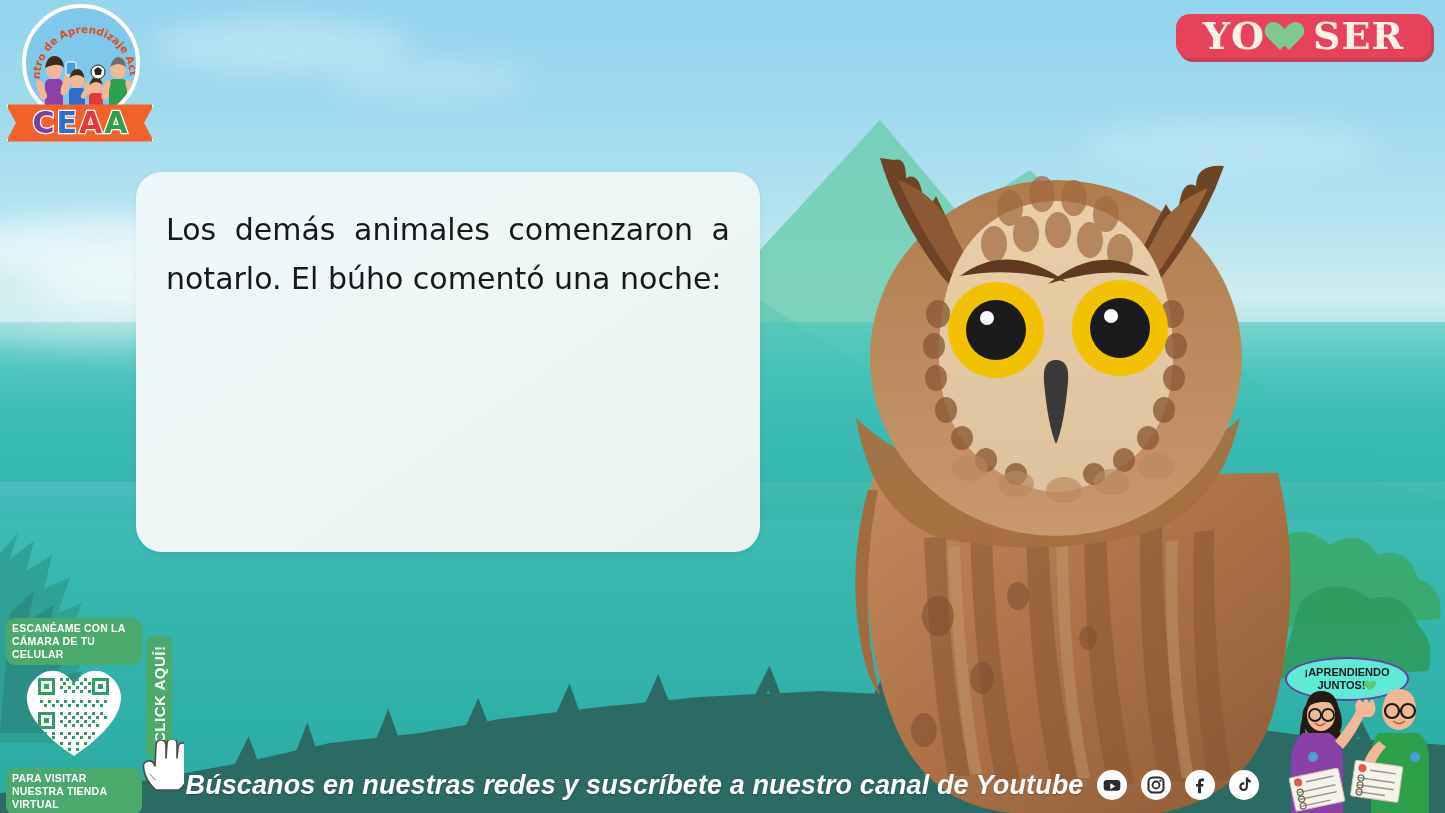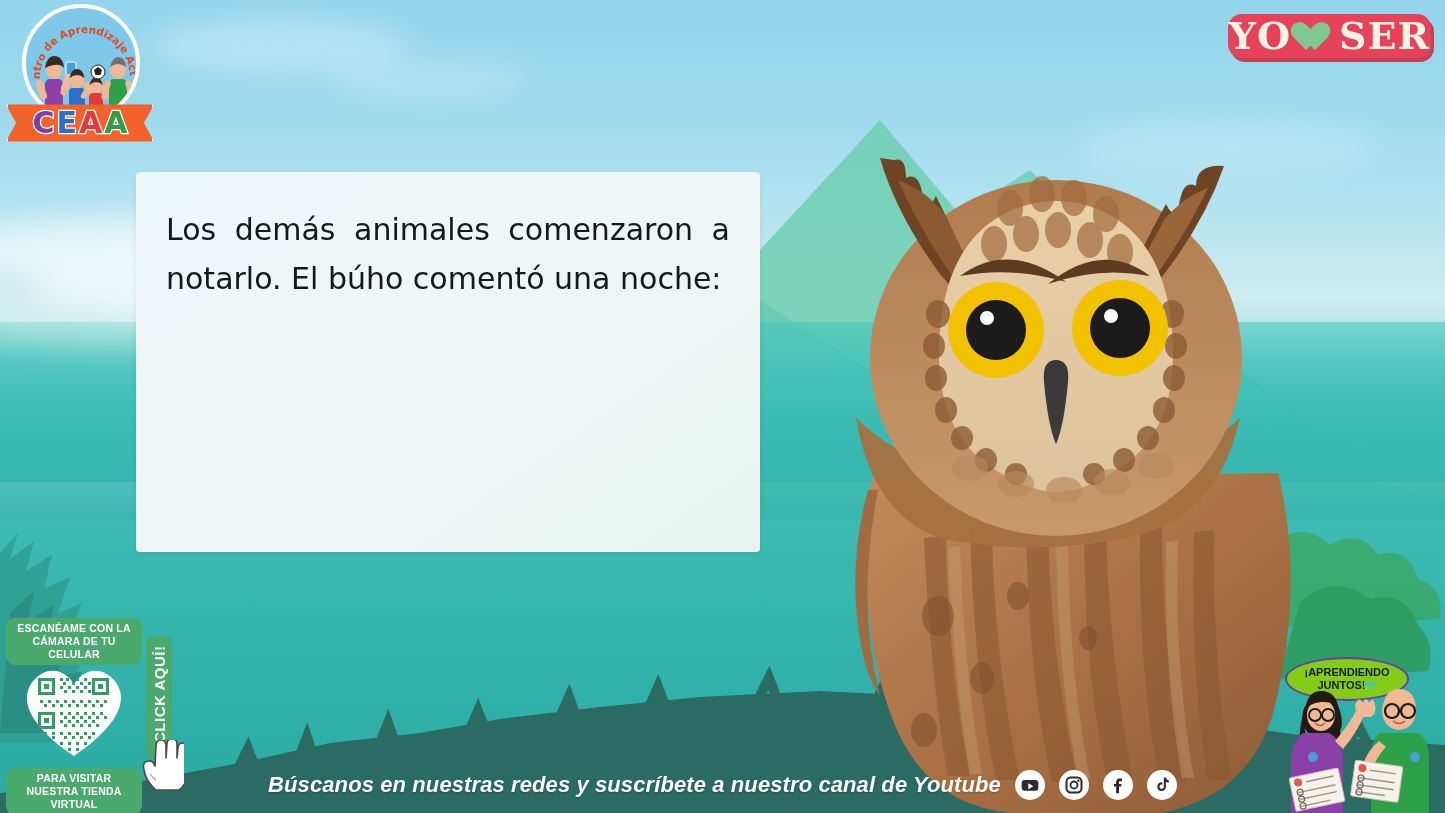--- a/index.html
+++ b/index.html
@@ -78,21 +78,21 @@
   .ch-e { color:#2a6fc9; }
   .ch-a1 { color:#e23a3a; }
   .ch-a2 { color:#2fa04a; }
 
   
   #logo-maestro {
     position:absolute; right:14px; top:14px;
     display:flex; flex-direction:column; align-items:flex-end; gap:2px;
   }
   .mst-row {
-    background:#e8415a; border-radius:14px; padding:3px 1px;
+    background:#e8415a; border-radius:14px; padding:3px 27px;
     display:flex; align-items:center; gap:7px;
     box-shadow:3px 4px 0 rgba(200,40,62,.85);
   }
   .mst-row span.txt {
     font-family:"DejaVu Serif", serif; font-weight:bold;
     font-size:38px; color:#fdf2e4; line-height:1.0; letter-spacing:1px;
   }
   .heart-green {
     width:34px; height:30px; position:relative; display:inline-block;
   }
@@ -100,42 +100,42 @@
     content:""; position:absolute; width:18px; height:27px;
     background:#7ec894; border-radius:18px 18px 0 0; top:2px; left:8px;
   }
   .heart-green::before { transform:rotate(-45deg); transform-origin:0 100%; }
   .heart-green::after  { transform:rotate(45deg);  transform-origin:100% 100%; left:-1px; }
 
   
   #story-card {
     position:absolute; left:136px; top:172px; width:624px; height:380px;
     background:linear-gradient(145deg,#eef7fb 0%,#eff7f6 45%,#e8f3ef 100%);
-    border-radius:4px;
+    border-radius:26px;
     box-shadow:0 2px 6px rgba(0,0,0,.07);
     padding:34px 30px 26px 30px;
   }
   #story-card p {
     font-family:"DejaVu Sans", sans-serif;
     font-size:30px; line-height:1.62; color:#17181a;
     text-align:justify; text-justify:inter-word;
   }
   #story-card p.p2 { margin-top:34px; }
 
   
   #owl { position:absolute; left:820px; top:118px; width:500px; height:695px; }
 
   
   .forest { position:absolute; left:0; bottom:0; width:1445px; height:320px; }
 
   
   #qr-promo { position:absolute; left:0px; top:618px; width:200px; height:195px; }
   .qr-label {
     background:#4aa96c; color:#ffffff; border-radius:9px;
-    font-size:10.5px; font-weight:bold; text-align:center;
+    font-size:10.5px; font-weight:bold; text-align:left;
     padding:4px 6px; line-height:1.25; letter-spacing:.2px;
     font-family:"Liberation Sans", sans-serif;
   }
   #qr-top { position:absolute; left:6px; top:0px; width:136px; }
   #qr-bottom { position:absolute; left:6px; top:150px; width:136px; }
   #qr-heart { position:absolute; left:18px; top:38px; width:112px; height:105px; }
   #click-tab {
     position:absolute; left:146px; top:636px; width:26px; height:122px;
     background:#4aa96c; border-radius:6px;
   }
@@ -148,32 +148,32 @@
   }
   #hand-cursor { position:absolute; left:140px; top:740px; width:44px; height:52px; }
 
   
   #footer-bar {
     position:absolute; left:0; bottom:0; width:1445px; height:56px;
     display:flex; align-items:center; justify-content:center; gap:14px;
   }
   #footer-text {
     font-family:"Liberation Sans", sans-serif;
-    font-size:22px; font-weight:bold; font-style:italic;
+    font-size:27px; font-weight:bold; font-style:italic;
     color:#ffffff; letter-spacing:.1px;
     text-shadow:0 1px 2px rgba(0,0,0,.25);
   }
   .social { width:30px; height:30px; border-radius:50%; background:#ffffff;
             display:flex; align-items:center; justify-content:center; }
 
   
   #teachers { position:absolute; right:0px; bottom:0px; width:170px; height:160px; }
   #speech-bubble {
     position:absolute; right:36px; bottom:112px; width:124px; height:44px;
-    background:#84cc16; border:2.2px solid #6a3fa0; border-radius:50%;
+    background:#5eead4; border:2.2px solid #6a3fa0; border-radius:50%;
     display:flex; flex-direction:column; align-items:center; justify-content:center;
   }
   #speech-bubble .bt {
     font-size:11px; font-weight:bold; color:#1a1a1a; line-height:1.15;
     font-family:"Liberation Sans", sans-serif; text-align:center;
   }
   #speech-bubble::after {
     content:""; position:absolute; left:22px; bottom:-13px;
     border-left:7px solid transparent; border-right:11px solid transparent;
     border-top:15px solid #ffffff;

